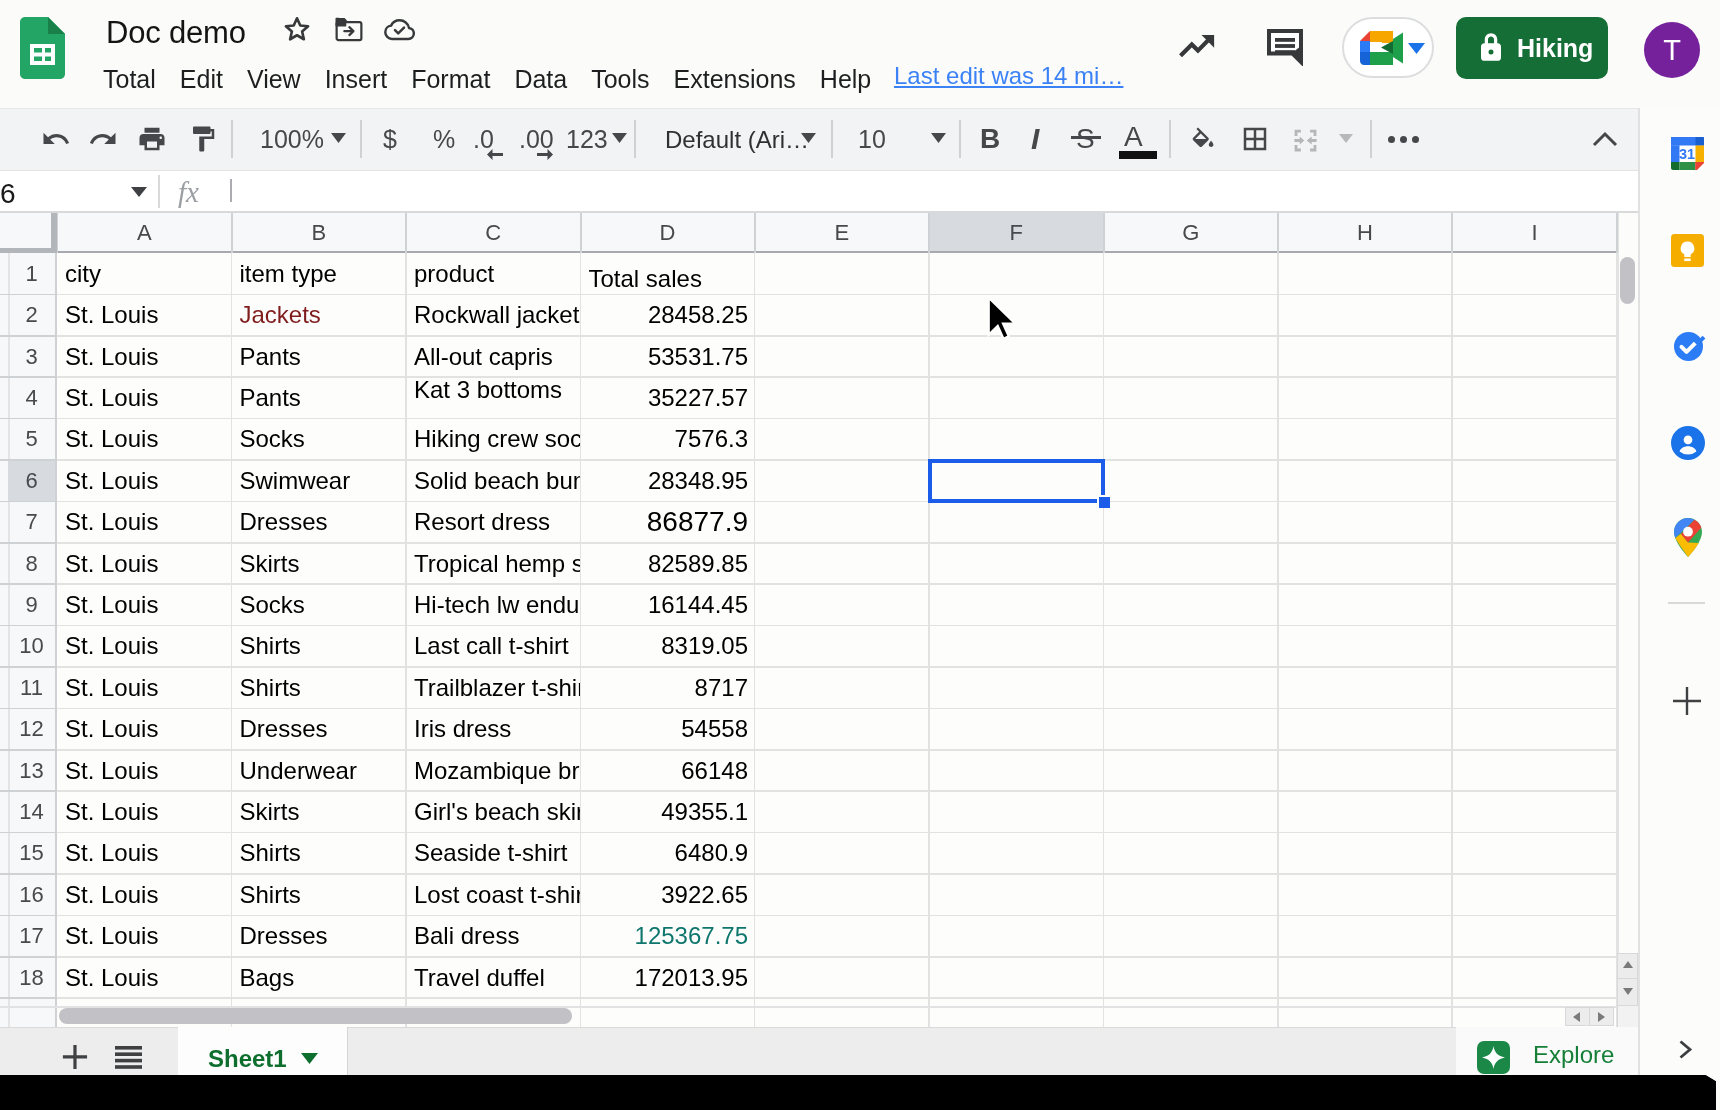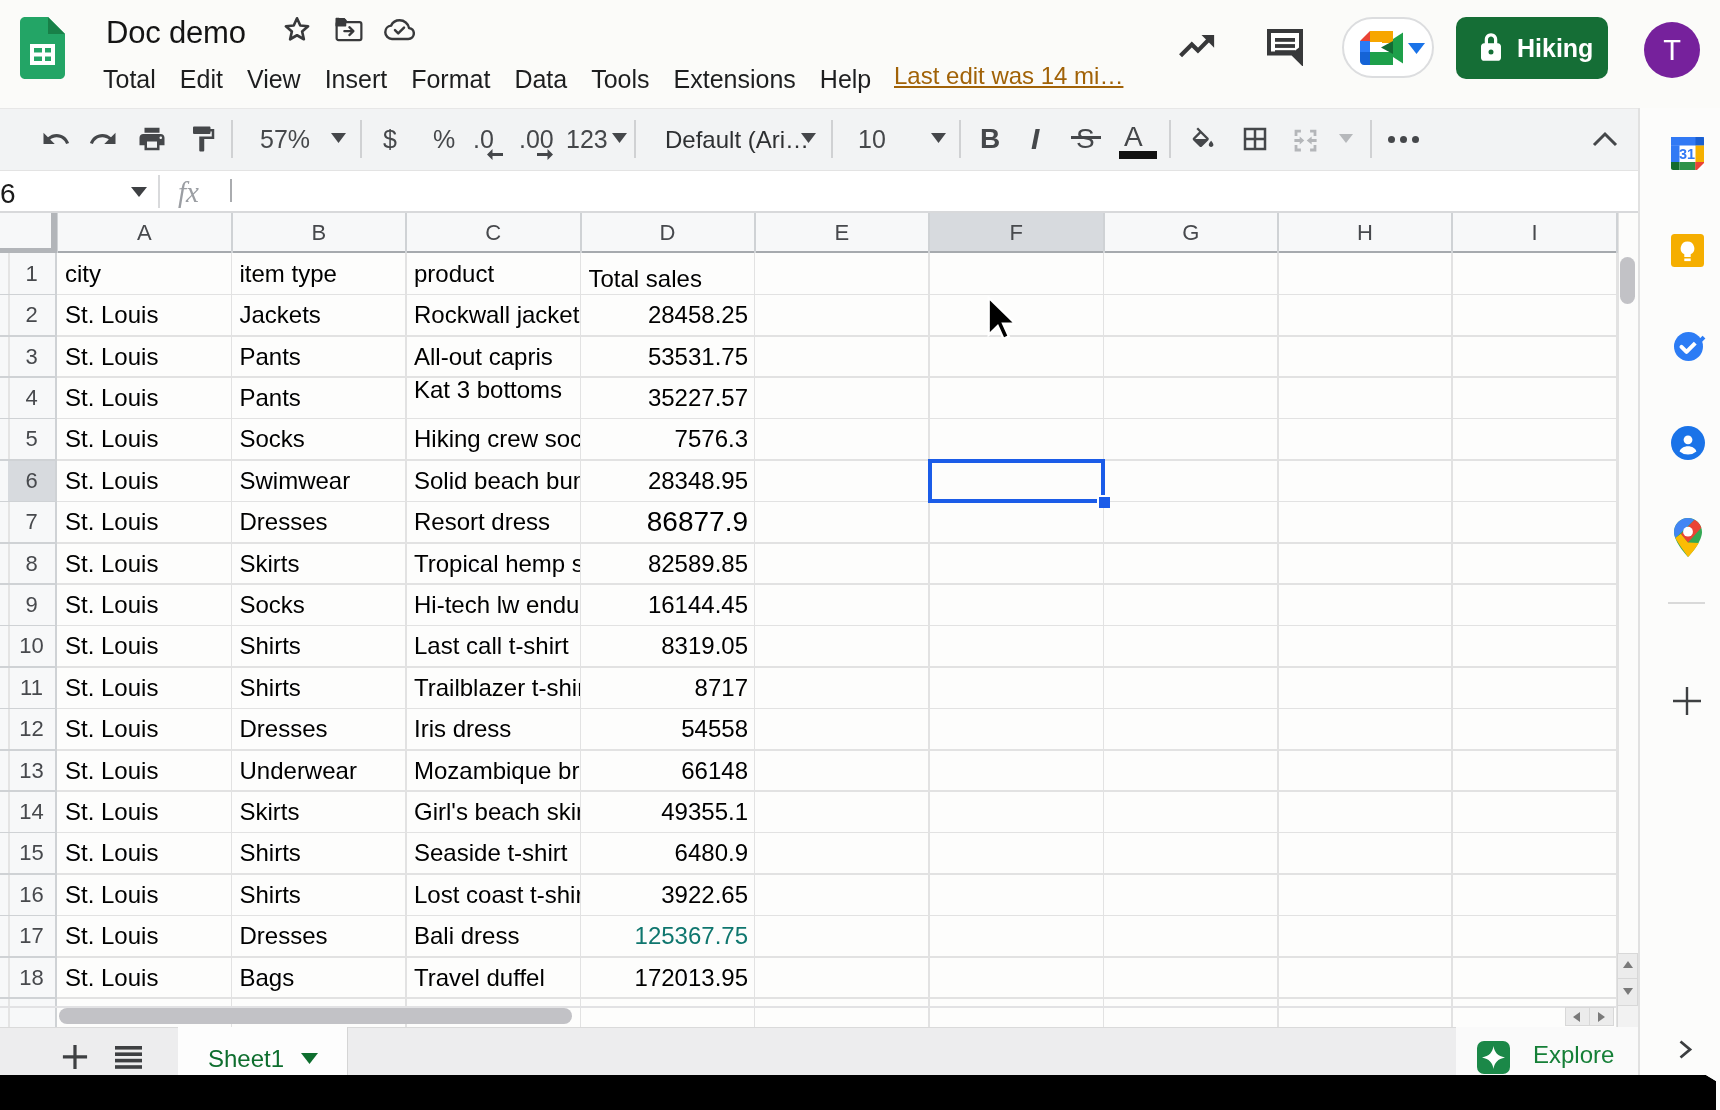--- a/index.html
+++ b/index.html
@@ -34,21 +34,21 @@
 <div style="padding:0 12px">Total</div>
 <div style="padding:0 12px">Edit</div>
 <div style="padding:0 12px">View</div>
 <div style="padding:0 12px">Insert</div>
 <div style="padding:0 12px">Format</div>
 <div style="padding:0 12px">Data</div>
 <div style="padding:0 12px">Tools</div>
 <div style="padding:0 12px">Extensions</div>
 <div style="padding:0 12px">Help</div>
 </div>
-<div class="txt" style="left:894px;top:62px;font-size:24px;color:#a16207;text-decoration:underline">Last edit was 14 mi…</div>
+<div class="txt" style="left:894px;top:62px;font-size:24px;color:#3b82f6;text-decoration:underline">Last edit was 14 mi…</div>
 <svg class="ab" style="left:1179px;top:33px" width="37" height="25" viewBox="0 0 24 16" fill="none" stroke="#37383a" stroke-width="2.7">
       <path d="M1 14.6L8.3 7.3l4 4L20 3.5"></path>
       <path d="M14.6 1.2h8.2v8.2z" fill="#37383a" stroke="none"></path>
     </svg>
 <svg class="ab" style="left:1266px;top:28px" width="38" height="38" viewBox="0 0 38 38">
       <path d="M3 3h32v31l-8.5-8.5H3z" fill="#fff" stroke="#37383a" stroke-width="4"></path>
       <rect x="9" y="10" width="20" height="3.8" fill="#37383a"></rect>
       <rect x="9" y="16.1" width="20" height="3.8" fill="#37383a"></rect>
       <rect x="9" y="22.2" width="20" height="3.8" fill="#37383a"></rect>
       <path d="M35 18v16l-9-9z" fill="#37383a"></path>
@@ -81,21 +81,21 @@
 <svg class="ab" style="left:88px;top:124px" width="30" height="30" viewBox="0 0 24 24" fill="#45474a">
       <path d="M18.4 10.6C16.55 8.99 14.15 8 11.5 8c-4.65 0-8.58 3.03-9.96 7.22L3.9 16c1.05-3.19 4.05-5.5 7.6-5.5 1.95 0 3.73.72 5.12 1.88L13 16h9V7l-3.6 3.6z"></path>
     </svg>
 <svg class="ab" style="left:137px;top:124px" width="30" height="30" viewBox="0 0 24 24" fill="#45474a">
       <path d="M19 8H5c-1.66 0-3 1.34-3 3v6h4v4h12v-4h4v-6c0-1.66-1.34-3-3-3zm-3 11H8v-5h8v5zm3-7c-.55 0-1-.45-1-1s.45-1 1-1 1 .45 1 1-.45 1-1 1zm-1-9H6v4h12V3z"></path>
     </svg>
 <svg class="ab" style="left:188px;top:124px" width="30" height="30" viewBox="0 0 24 24" fill="#45474a">
       <path d="M18 4V3c0-.55-.45-1-1-1H5c-.55 0-1 .45-1 1v4c0 .55.45 1 1 1h12c.55 0 1-.45 1-1V6h1v4H9v11c0 .55.45 1 1 1h2c.55 0 1-.45 1-1v-9h8V4h-3z"></path>
     </svg>
 <div class="ab" style="left:231px;top:120px;width:1.5px;height:38px;background:#d0d1d3"></div>
-<div class="txt" style="left:260px;top:125px;font-size:25px;color:#45474a">57%</div>
+<div class="txt" style="left:260px;top:125px;font-size:25px;color:#45474a">100%</div>
 <svg class="ab" style="left:331px;top:133px" width="15" height="10" viewBox="0 0 15 10">
       <path d="M0 0h15L7.5 10z" fill="#45474a"></path>
     </svg>
 <div class="ab" style="left:360px;top:120px;width:1.5px;height:38px;background:#d0d1d3"></div>
 <div class="txt" style="left:383px;top:125px;font-size:25px;color:#45474a">$</div>
 <div class="txt" style="left:433px;top:125px;font-size:25px;color:#45474a">%</div>
 <div class="txt" style="left:473px;top:125px;font-size:25px;color:#45474a">.0</div>
 <svg class="ab" style="left:487px;top:149px" width="16" height="11" viewBox="0 0 16 11" fill="#45474a">
       <path d="M5.5 0v4H16v3H5.5v4L0 5.5z"></path>
     </svg>
@@ -241,21 +241,21 @@
 <div class="ab" style="left:57px;top:831.8px;width:1560px;height:1.5px;background:#e2e2e2"></div>
 <div class="ab" style="left:57px;top:873.2px;width:1560px;height:1.5px;background:#e2e2e2"></div>
 <div class="ab" style="left:57px;top:914.5999999999999px;width:1560px;height:1.5px;background:#e2e2e2"></div>
 <div class="ab" style="left:57px;top:956.0px;width:1560px;height:1.5px;background:#e2e2e2"></div>
 <div class="ab" style="left:57px;top:997.3999999999999px;width:1560px;height:1.5px;background:#e2e2e2"></div>
 <div class="txt" style="left:65px;top:253.2px;height:41.4px;font-size:24px;color:#000;display:flex;align-items:center">city</div>
 <div class="txt" style="left:239.5px;top:253.2px;height:41.4px;font-size:24px;color:#000;display:flex;align-items:center">item type</div>
 <div class="txt" style="left:414px;top:253.2px;width:166.0px;height:41.4px;font-size:24px;color:#000;display:flex;align-items:center;overflow:hidden">product</div>
 <div class="txt" style="left:588.5px;top:253.2px;height:51px;font-size:24px;color:#000;display:flex;align-items:center">Total sales</div>
 <div class="txt" style="left:65px;top:294.59999999999997px;height:41.4px;font-size:24px;color:#000;display:flex;align-items:center">St. Louis</div>
-<div class="txt" style="left:239.5px;top:294.59999999999997px;height:41.4px;font-size:24px;color:#000000;display:flex;align-items:center">Jackets</div>
+<div class="txt" style="left:239.5px;top:294.59999999999997px;height:41.4px;font-size:24px;color:#7f1d1d;display:flex;align-items:center">Jackets</div>
 <div class="txt" style="left:414px;top:294.59999999999997px;width:166.0px;height:41.4px;font-size:24px;color:#000;display:flex;align-items:center;overflow:hidden">Rockwall jacket</div>
 <div class="txt" style="left:580.5px;top:294.59999999999997px;width:167.5px;height:41.4px;font-size:24px;color:#000;display:flex;align-items:center;justify-content:flex-end">28458.25</div>
 <div class="txt" style="left:65px;top:336.0px;height:41.4px;font-size:24px;color:#000;display:flex;align-items:center">St. Louis</div>
 <div class="txt" style="left:239.5px;top:336.0px;height:41.4px;font-size:24px;color:#000;display:flex;align-items:center">Pants</div>
 <div class="txt" style="left:414px;top:336.0px;width:166.0px;height:41.4px;font-size:24px;color:#000;display:flex;align-items:center;overflow:hidden">All-out capris</div>
 <div class="txt" style="left:580.5px;top:336.0px;width:167.5px;height:41.4px;font-size:24px;color:#000;display:flex;align-items:center;justify-content:flex-end">53531.75</div>
 <div class="txt" style="left:65px;top:377.4px;height:41.4px;font-size:24px;color:#000;display:flex;align-items:center">St. Louis</div>
 <div class="txt" style="left:239.5px;top:377.4px;height:41.4px;font-size:24px;color:#000;display:flex;align-items:center">Pants</div>
 <div class="txt" style="left:414px;top:377.4px;width:166.0px;height:26px;font-size:24px;color:#000;display:flex;align-items:center;overflow:hidden">Kat 3 bottoms</div>
 <div class="txt" style="left:580.5px;top:377.4px;width:167.5px;height:41.4px;font-size:24px;color:#000;display:flex;align-items:center;justify-content:flex-end">35227.57</div>
@@ -345,21 +345,21 @@
 <svg class="ab" style="left:62px;top:1044px" width="26" height="26" viewBox="0 0 27 27">
       <path d="M11.7 0h3.6v11.7H27v3.6H15.3V27h-3.6V15.3H0v-3.6h11.7z" fill="#3e4042" transform="scale(0.93) translate(1,1)"></path>
     </svg>
 <svg class="ab" style="left:115px;top:1046px" width="27" height="23" viewBox="0 0 27 23" fill="#3e4042">
       <rect x="0" y="0" width="27" height="3.6"></rect>
       <rect x="0" y="6.4" width="27" height="3.6"></rect>
       <rect x="0" y="12.8" width="27" height="3.6"></rect>
       <rect x="0" y="19.2" width="27" height="3.6"></rect>
     </svg>
 <div class="ab" style="left:178px;top:1027px;width:170px;height:48px;background:#fdfdfd;border-right:1px solid #d5d5d5"></div>
-<div class="txt" style="left:208px;top:1045px;font-size:24px;font-weight:normal;color:#0e6e2e">Sheet1</div>
+<div class="txt" style="left:208px;top:1045px;font-size:24px;font-weight:bold;color:#0e6e2e">Sheet1</div>
 <svg class="ab" style="left:301px;top:1053px" width="17" height="11" viewBox="0 0 17 11">
       <path d="M0 0h17L8.5 11z" fill="#0e6e2e"></path>
     </svg>
 <div class="ab" style="left:1477px;top:1041px;width:33px;height:33px;background:#1b8848;border-radius:7px"></div>
 <svg class="ab" style="left:1482px;top:1046px" width="23" height="23" viewBox="0 0 23 23">
       <path d="M11.5 0c.9 6.5 4.3 10 11.5 11.5C15.8 13 12.4 16.5 11.5 23 10.6 16.5 7.2 13 0 11.5 7.2 10 10.6 6.5 11.5 0z" fill="#fff"></path>
     </svg>
 <div class="txt" style="left:1533px;top:1041px;font-size:24px;color:#157f37;font-weight:500">Explore</div>
 <svg class="ab" style="left:1678px;top:1040px;z-index:6" width="15" height="19" viewBox="0 0 15 19" fill="none" stroke="#3c3e40" stroke-width="2.8">
       <path d="M2.5 1.5l9.5 8L2.5 17.5"></path>

